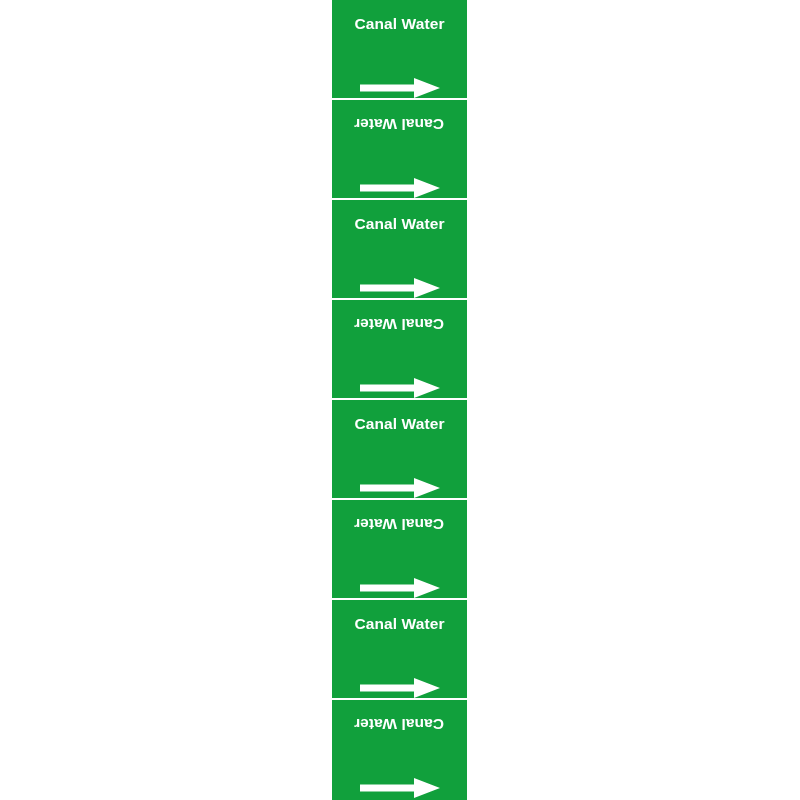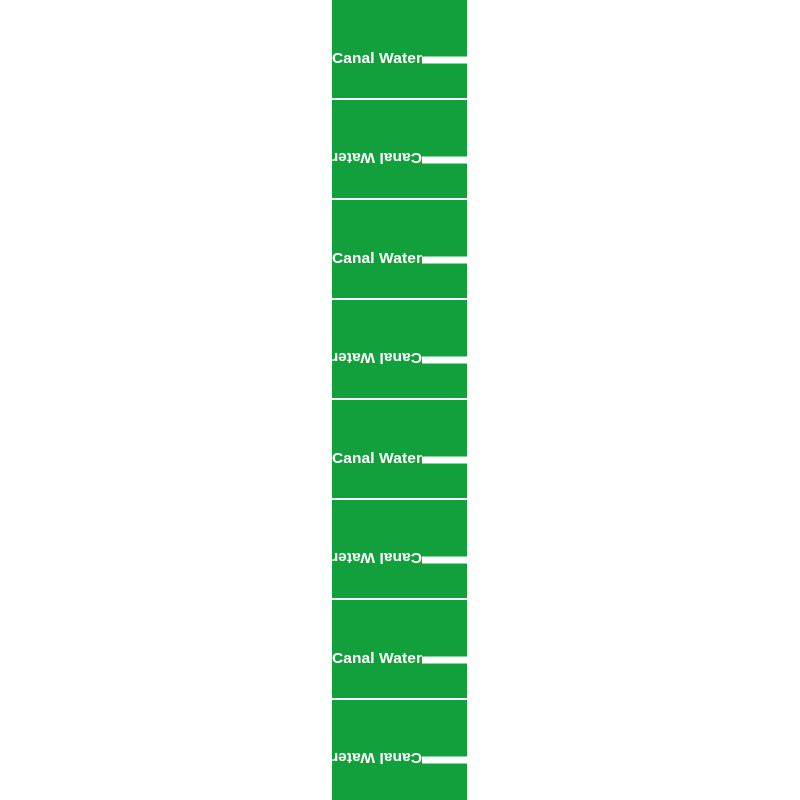--- a/index.html
+++ b/index.html
@@ -53,23 +53,23 @@
     background: #ffffff;
   }
   .pipe-label.last::after {
     display: none;
   }
 
   .label-inner {
     position: absolute;
     inset: 0;
     display: flex;
-    flex-direction: row;
+    flex-direction: column;
     align-items: center;
-    justify-content: flex-start;
+    justify-content: space-between;
   }
 
   
   .pipe-label.flipped .label-text {
     transform: rotate(180deg);
   }
 
   .label-text {
     margin-top: 16px;
     color: #ffffff;

